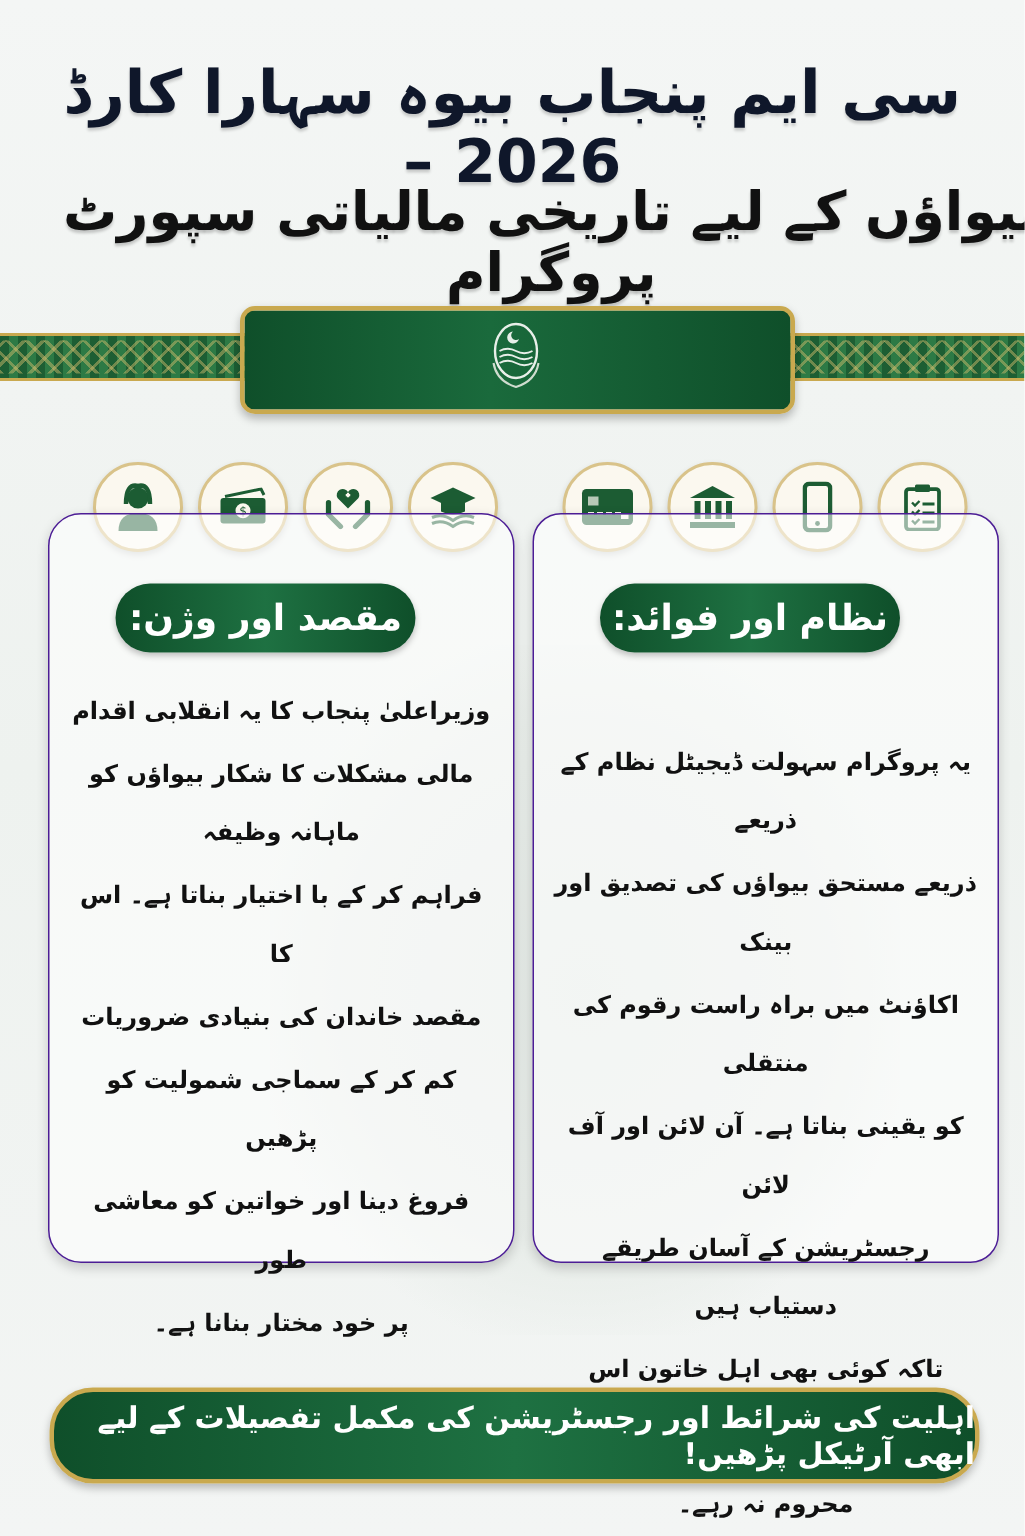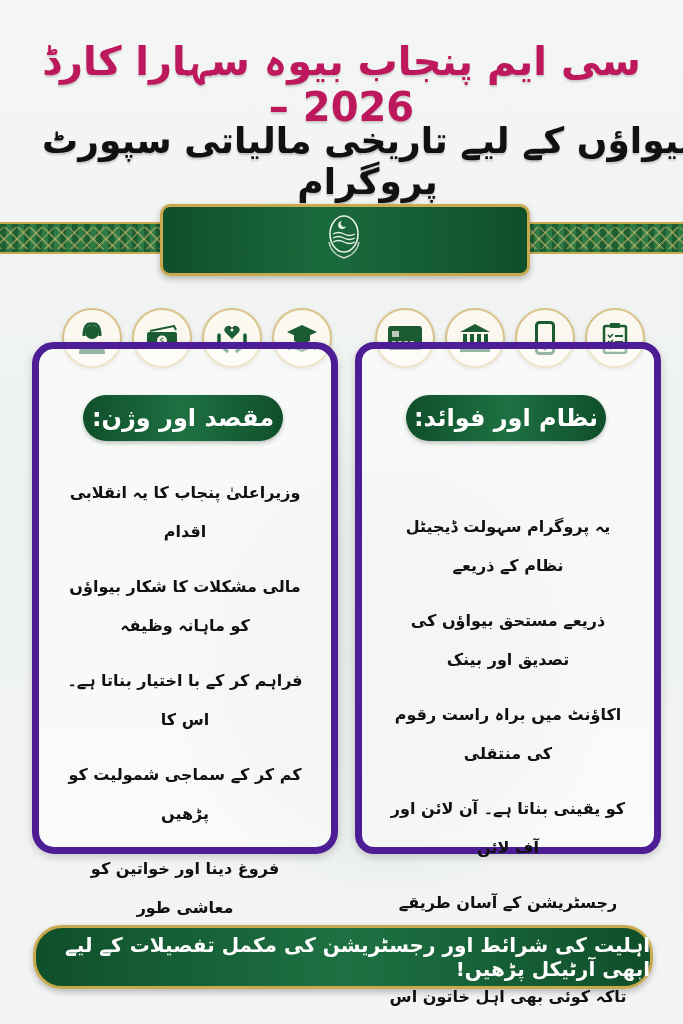--- a/index.html
+++ b/index.html
@@ -2,40 +2,40 @@
 <html><head>
 <meta charset="utf-8">
 <style>
   html,body{margin:0;padding:0;}
   body{width:683px;height:1024px;overflow:hidden;position:relative;
     background:linear-gradient(180deg,#f4f6f5 0%,#eef2ef 50%,#f3f5f4 100%);
     font-family:"DejaVu Sans",sans-serif;}
   .bgmap{position:absolute;left:180px;top:430px;width:420px;height:460px;
     background:radial-gradient(ellipse at 50% 50%,#e2e8e4 0%,#e8ede9 55%,rgba(238,242,239,0) 75%);opacity:.9;}
   .title{position:absolute;left:0;width:683px;text-align:center;direction:rtl;font-weight:bold;}
-  .t1{top:38px;font-size:40px;color:#be185d;text-shadow:0 2px 2px rgba(0,0,0,.18);}
+  .t1{top:38px;font-size:40px;color:#0f172a;text-shadow:0 2px 2px rgba(0,0,0,.18);}
   .t2{top:120px;font-size:36px;color:#111;text-shadow:0 2px 2px rgba(0,0,0,.2);margin-left:26px;}
   .band{position:absolute;left:0;top:222px;width:683px;height:28px;
     background:repeating-linear-gradient(90deg,#1d5e33 0 6px,#2d7a45 6px 12px);
     border-top:2px solid #c9a94f;border-bottom:2px solid #c9a94f;}
   .band .pat{position:absolute;inset:3px 0;background:repeating-linear-gradient(45deg,rgba(214,190,110,.45) 0 2px,transparent 2px 9px),repeating-linear-gradient(-45deg,rgba(214,190,110,.45) 0 2px,transparent 2px 9px);}
   .plaque{position:absolute;left:160px;top:204px;width:364px;height:66px;border-radius:10px;
     background:linear-gradient(90deg,#0f4f2a,#1a6a3c 45%,#0f4f2a);border:3px solid #c9a94f;
     box-shadow:0 3px 6px rgba(0,0,0,.25);}
   .emblem{position:absolute;left:162px;top:5px;width:38px;height:50px;}
   .iconrow{position:absolute;top:308px;display:flex;gap:10px;}
   .ic{width:56px;height:56px;border-radius:50%;background:#fbf8ef;border:2px solid #d9c38a;
     display:flex;align-items:center;justify-content:center;box-shadow:0 2px 4px rgba(0,0,0,.15);}
-  .card{position:absolute;top:342px;width:292px;height:498px;border:7px solid #4c1d95;border-radius:22px;
-    background:rgba(255,255,255,.55);box-shadow:0 3px 8px rgba(0,0,0,.18);}
+  .card{position:absolute;top:342px;width:292px;height:498px;border:1px solid #4c1d95;border-radius:22px;
+    background:rgba(255,255,255,.55);box-shadow:0 3px 8px rgba(0,0,0,.18);padding-left:17px;}
   .pill{position:absolute;top:46px;left:44px;width:200px;height:46px;border-radius:24px;
     background:linear-gradient(90deg,#0f4f2a,#1e7142 50%,#0f4f2a);color:#fff;font-size:24px;font-weight:bold;
     display:flex;align-items:center;justify-content:center;direction:rtl;box-shadow:0 2px 4px rgba(0,0,0,.25);}
   .body{position:absolute;top:108px;left:10px;right:10px;direction:rtl;text-align:center;color:#111;font-weight:bold;}
-  .body p{margin:16px;line-height:39px;font-size:16px;text-align:center;}
+  .body p{margin:3px;line-height:39px;font-size:16px;text-align:center;}
   .cta{position:absolute;left:33px;top:925px;width:614px;height:58px;border-radius:29px;
     background:linear-gradient(90deg,#0f4f2a,#1e7142 50%,#0f4f2a);border:3px solid #c9a94f;
     color:#fff;font-weight:bold;font-size:20px;display:flex;align-items:center;justify-content:center;direction:rtl;
     box-shadow:0 3px 6px rgba(0,0,0,.25);}
 </style>
 </head>
 <body>
 
 <div class="bgmap"></div>
 
@@ -120,20 +120,21 @@
       </svg>
   </div>
 </div>
 
 <div class="card" style="left:32px;">
   <div class="pill">مقصد اور وژن:</div>
   <div class="body">
     <p>وزیراعلیٰ پنجاب کا یہ انقلابی اقدام</p>
     <p>مالی مشکلات کا شکار بیواؤں کو ماہانہ وظیفہ</p>
     <p>فراہم کر کے با اختیار بناتا ہے۔ اس کا</p>
+    <p>مقصد خاندان کی بنیادی ضروریات</p>
     <p>کم کر کے سماجی شمولیت کو پڑھیں</p>
     <p>فروغ دینا اور خواتین کو معاشی طور</p>
     <p>پر خود مختار بنانا ہے۔</p>
   </div>
 </div>
 
 <div class="card" style="left:355px;border-radius:19px;">
   <div class="pill">نظام اور فوائد:</div>
   <div class="body" style="top:142px;">
     <p>یہ پروگرام سہولت ڈیجیٹل نظام کے ذریعے</p>

